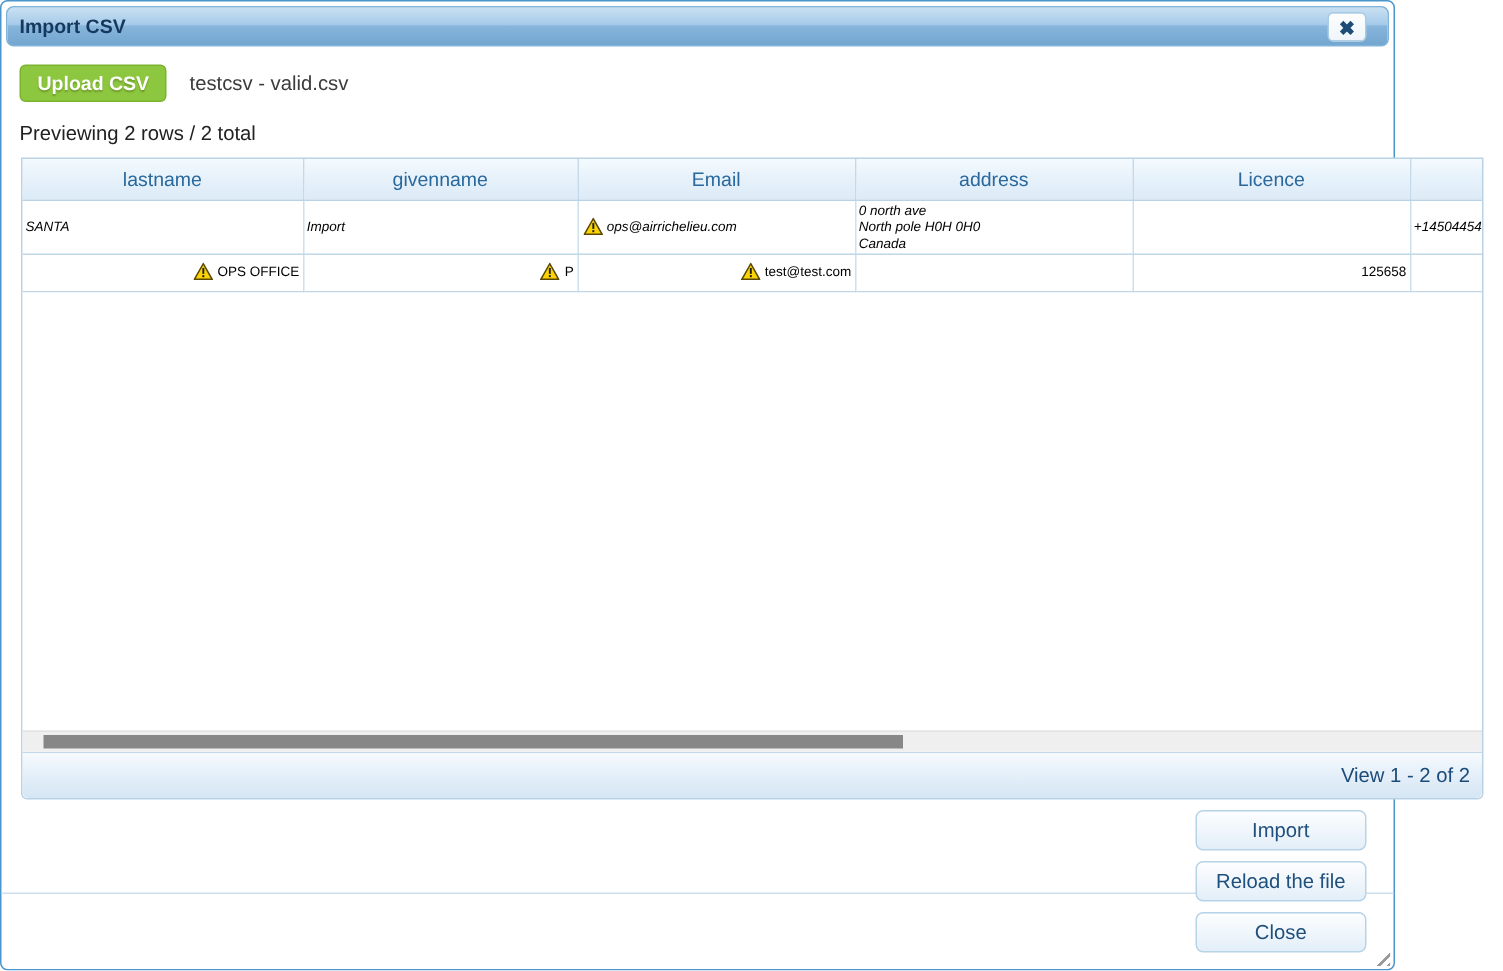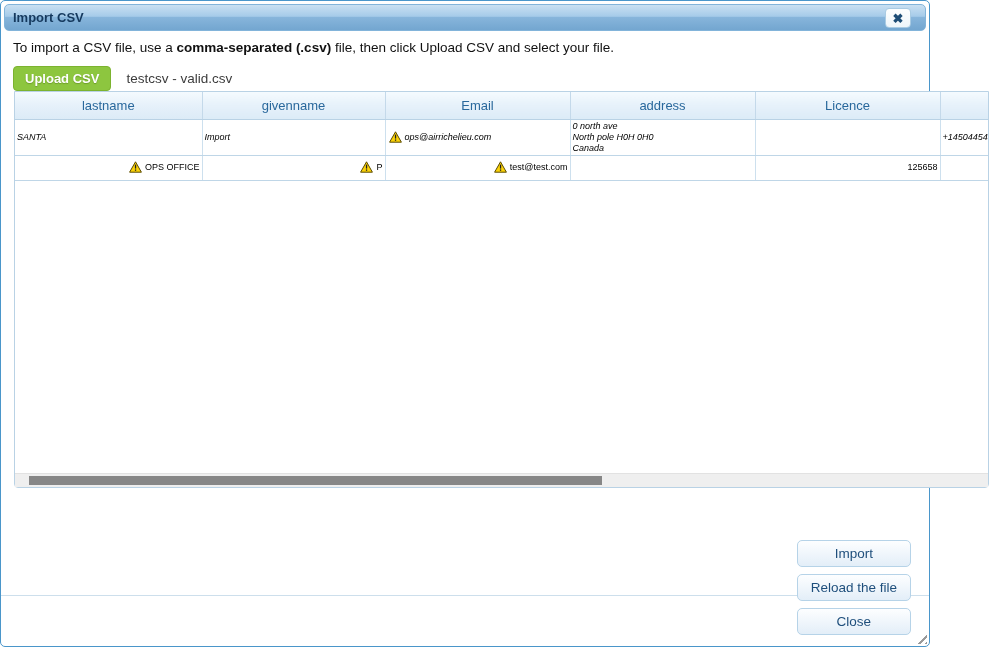--- a/index.html
+++ b/index.html
@@ -97,27 +97,27 @@
 
   <div class="titlebar">
     <span class="title">Import CSV</span>
     <span class="close-btn">
       <span>✖</span>
     </span>
   </div>
 
   <div class="content">
 
-    <p class="intro"><span>To import a CSV file, use a </span><b>comma-separated (.csv)</b><span> file, then click Upload CSV and select your file.</span></p>
 
     <div class="upload-row">
       <button class="upload-btn">Upload CSV</button>
       <span class="filename">testcsv - valid.csv</span>
     </div>
 
+    <div class="preview-status">Previewing 2 rows / 2 total</div>
 
     <div class="grid">
       <div class="grid-view">
         <table class="gtable">
           <colgroup id="gcols">
               <col style="width: 187px;">
               <col style="width: 183px;">
               <col style="width: 185px;">
               <col style="width: 185px;">
               <col style="width: 185px;">
@@ -168,20 +168,23 @@
                 <td><span class="cell-text">125658</span></td>
                 <td><span class="cell-text"></span></td>
               </tr>
             </tbody>
         </table>
         <div class="gbody-empty"></div>
       </div>
       <div class="hscroll">
         <div class="thumb"></div>
       </div>
+      <div class="pager">
+        <span>View 1 - 2 of 2</span>
+      </div>
     </div>
 
   </div>
 
   <div class="btn-sep"></div>
 
   <div class="buttonpane">
     <button class="ui-btn">Import</button>
     <button class="ui-btn">Reload the file</button>
     <button class="ui-btn">Close</button>

